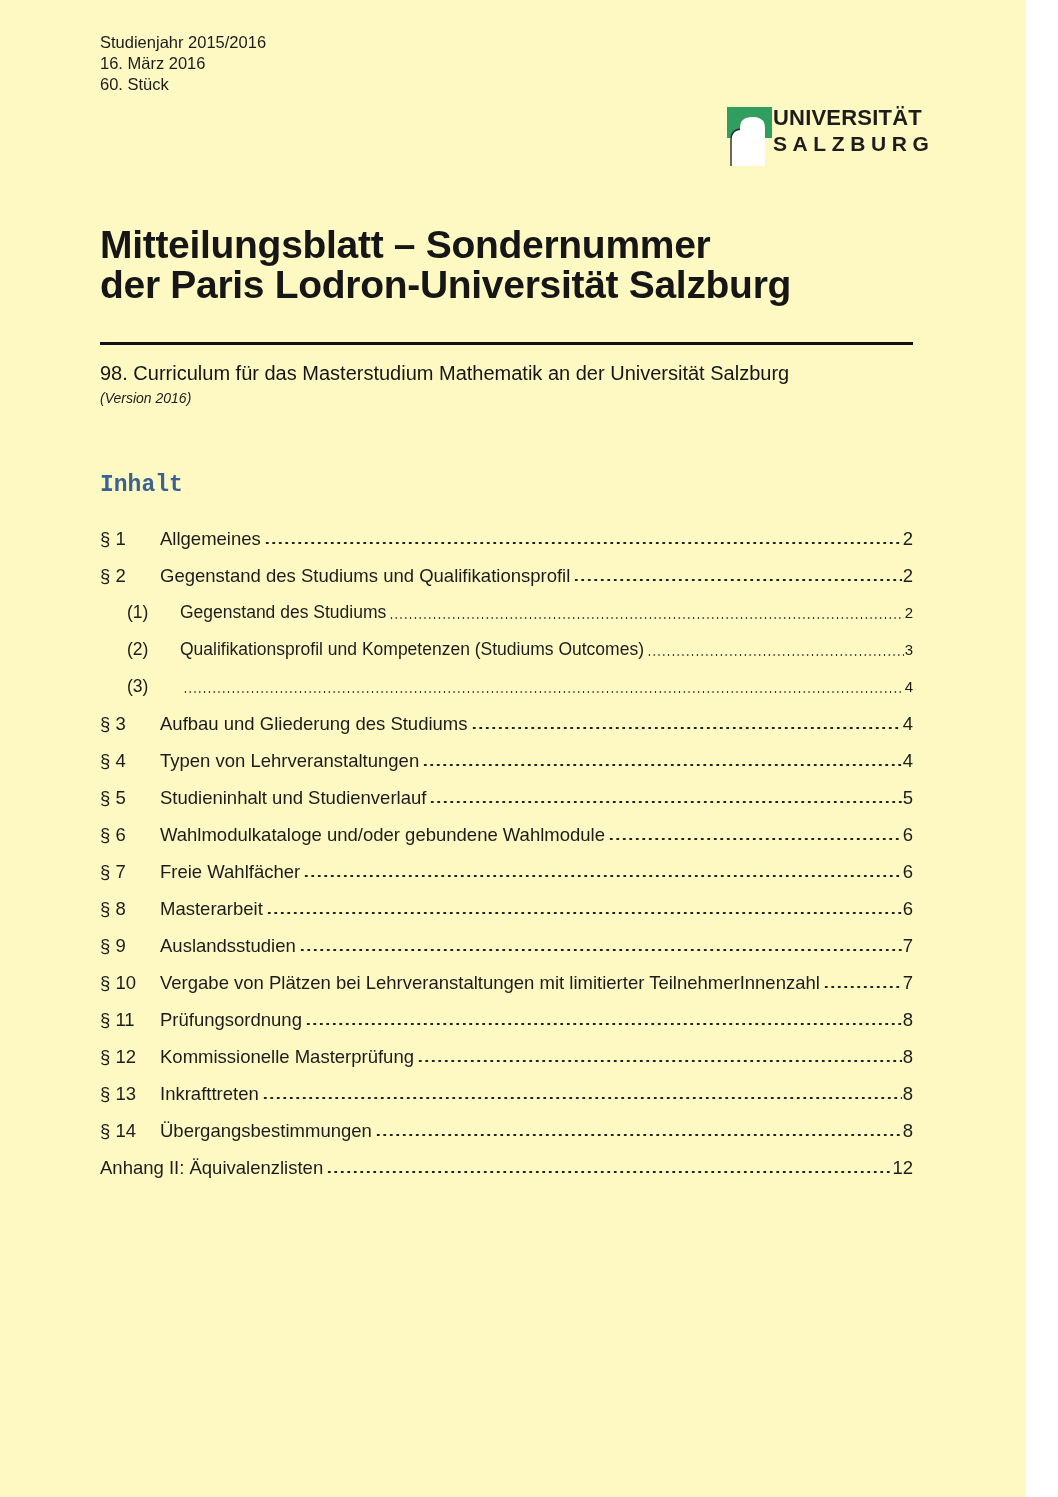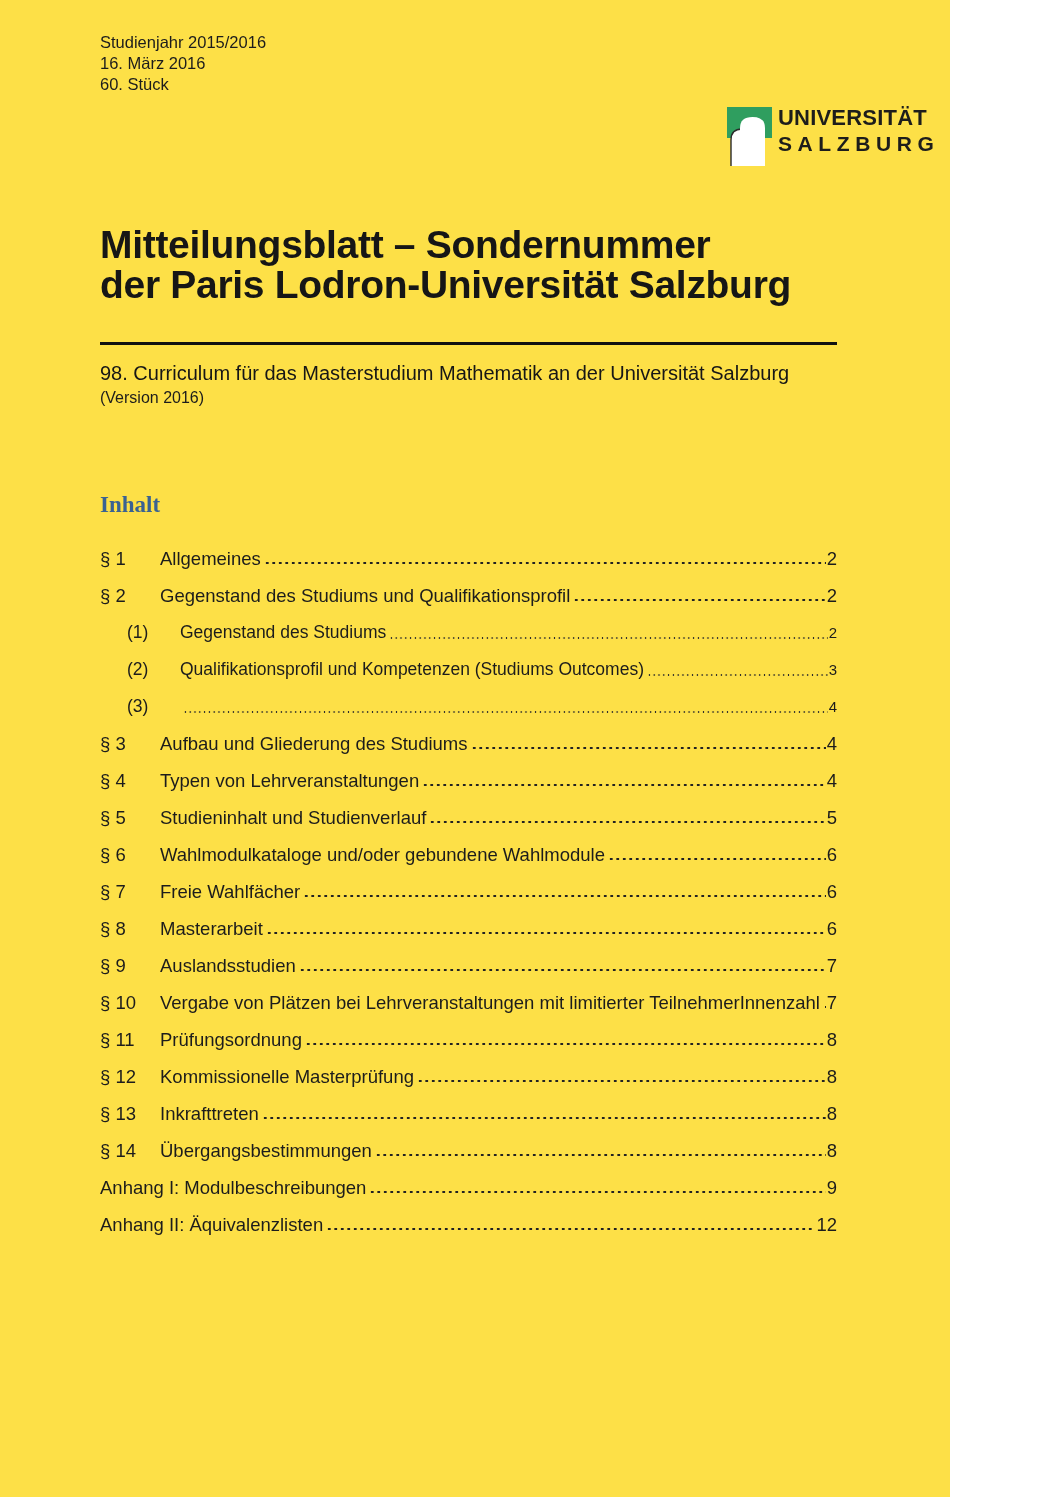--- a/index.html
+++ b/index.html
@@ -1,20 +1,20 @@
 <!DOCTYPE html>
 <html lang="de"><head>
 <meta charset="utf-8">
 <style>
   html, body { margin: 0; padding: 0; background: #ffffff; }
   .page {
     position: relative;
-    width: 950px;
+    width: 1026px;
     height: 1497px;
-    background: #fde047;
+    background: #fef9c3;
     overflow: hidden;
     font-family: "Liberation Sans", sans-serif;
     color: #1c1c1c;
   }
 
   
   .top { position: relative; height: 195px; }
   .issue-block {
     position: absolute;
     left: 100px;
@@ -23,21 +23,21 @@
     line-height: 21px;
   }
   .logo {
     position: absolute;
     left: 727px;
     top: 104px;
     display: flex;
     align-items: flex-start;
   }
   .logo-mark { display: block; }
-  .logo-text { margin-left: 5px; }
+  .logo-text { }
   .logo-line1 {
     font-size: 22px;
     font-weight: bold;
     letter-spacing: 0.2px;
     line-height: 27px;
     color: #1d1d1b;
     white-space: nowrap;
   }
   .logo-line2 {
     font-size: 21px;
@@ -69,27 +69,28 @@
   }
 
   .doc-heading {
     margin-top: 15px;
     font-size: 20px;
     font-weight: normal;
     line-height: 26px;
     color: #161616;
   }
   .doc-version {
-    font-size: 16px;
+    font-size: 14px;
     line-height: 24px;
+    font-style: italic;
   }
 
   .toc-heading {
-    margin-top: 80px;
-    font-family: Liberation Serif, serif;
+    margin-top: 60px;
+    font-family: Liberation Mono, monospace;
     font-size: 23px;
     font-weight: bold;
     line-height: 30px;
     color: #3a6292;
   }
 
   
   .toc { margin-top: 20px; }
   .toc-row {
     display: flex;
@@ -259,26 +260,20 @@
     <span class="toc-page">8</span>
   </div>
         <div class="toc-row lvl1">
     <span class="toc-num">§ 14</span>
     <span class="toc-label">Übergangsbestimmungen</span>
     <span class="toc-leader"></span>
     <span class="toc-page">8</span>
   </div>
         <div class="toc-row lvl0">
 
-    <span class="toc-label">Anhang I: Modulbeschreibungen</span>
-    <span class="toc-leader"></span>
-    <span class="toc-page">9</span>
-  </div>
-        <div class="toc-row lvl0">
-
     <span class="toc-label">Anhang II: Äquivalenzlisten</span>
     <span class="toc-leader"></span>
     <span class="toc-page">12</span>
   </div>
       </div>
   </div>
 
 </div>
 
 </body></html>

